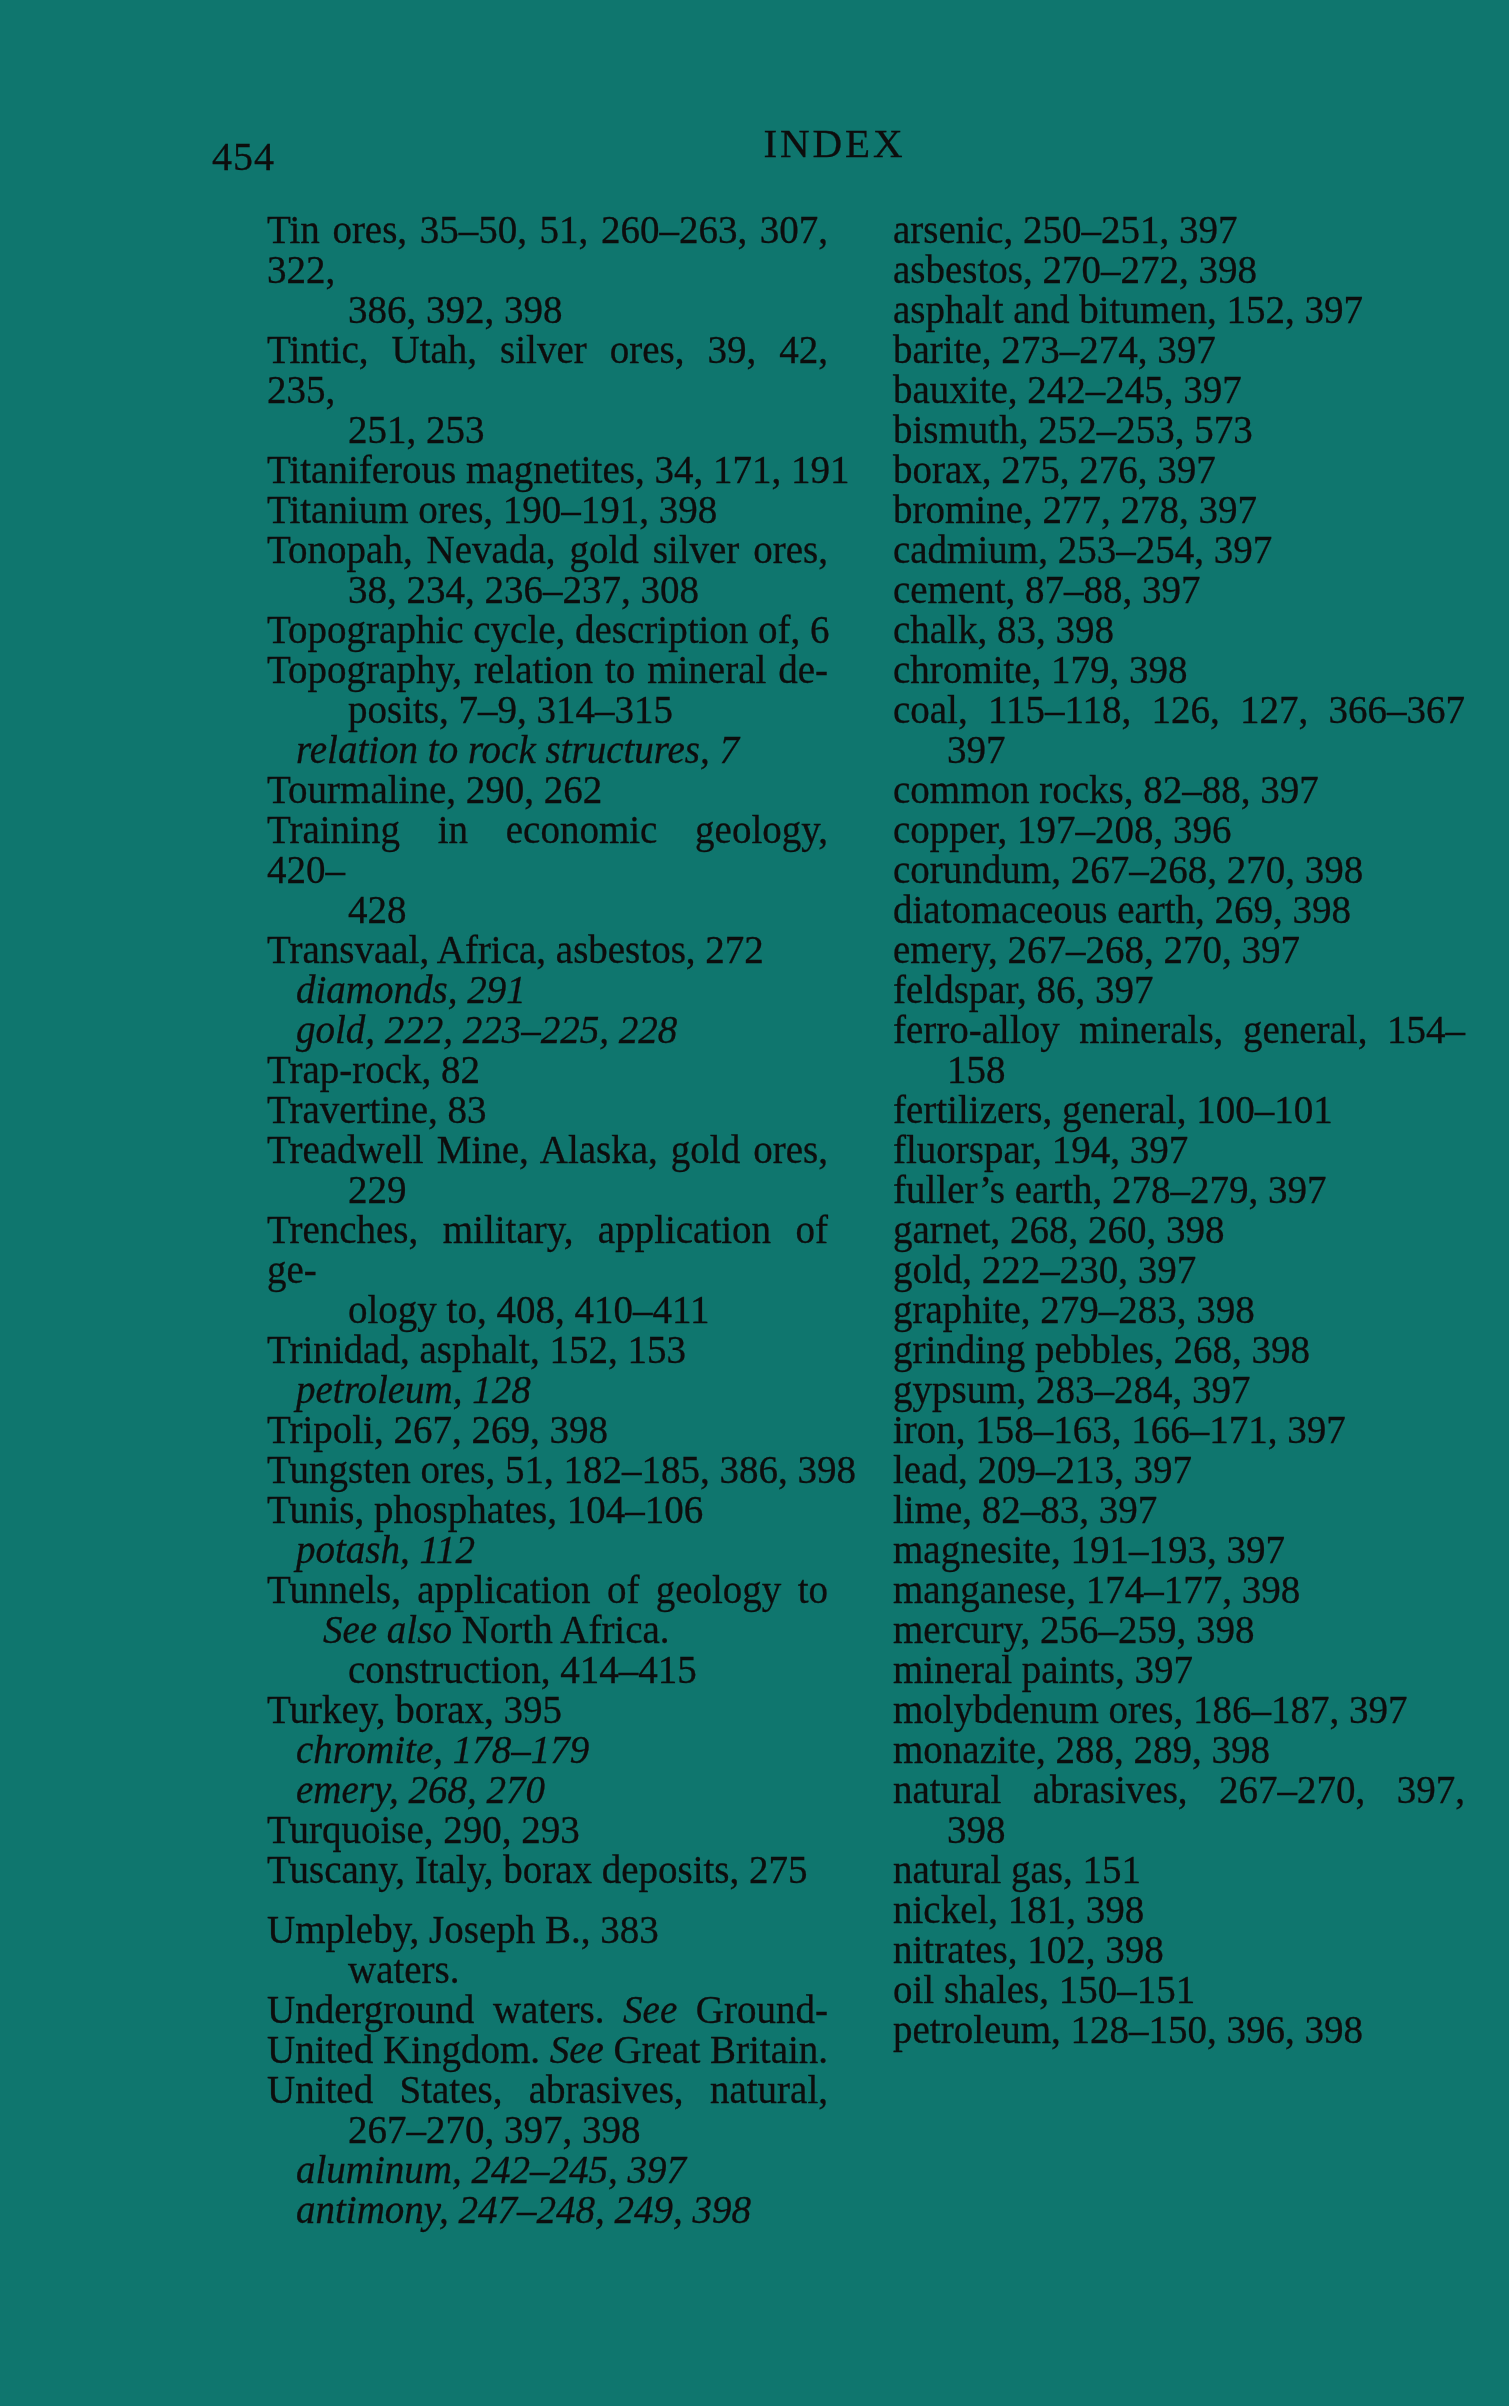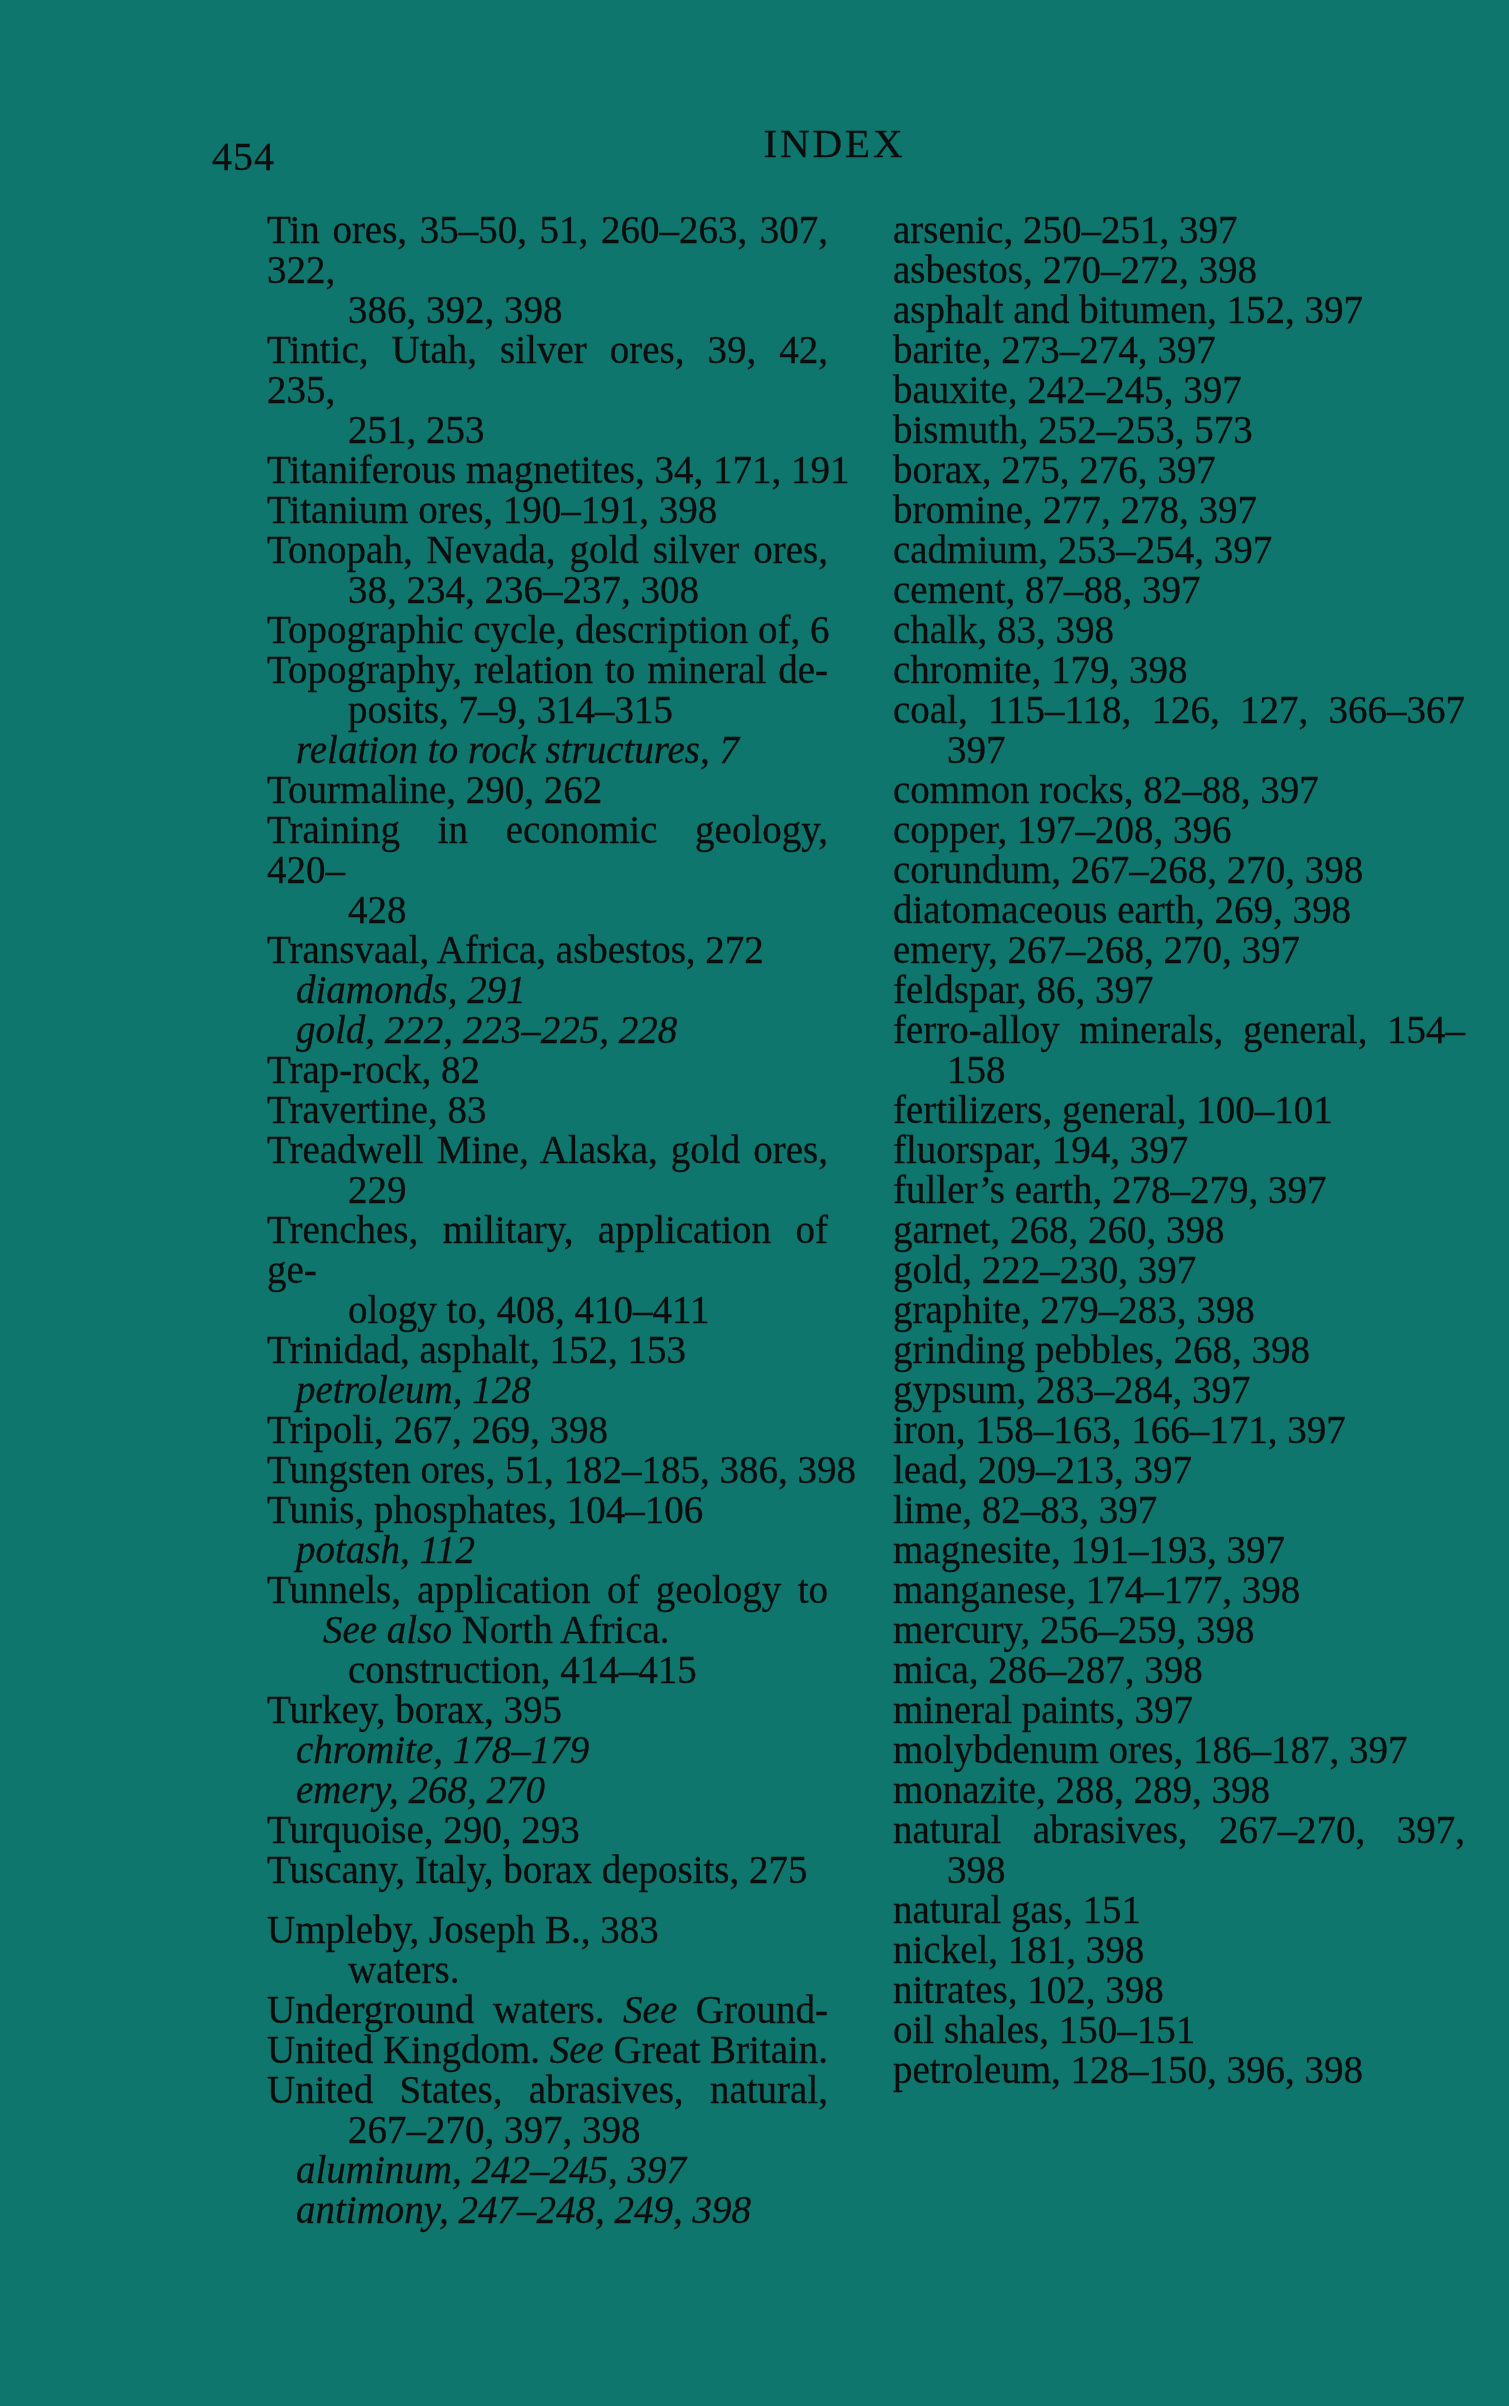--- a/index.html
+++ b/index.html
@@ -134,21 +134,20 @@
       <div class="line i0">gold, 222–230, 397</div>
       <div class="line i0">graphite, 279–283, 398</div>
       <div class="line i0">grinding pebbles, 268, 398</div>
       <div class="line i0">gypsum, 283–284, 397</div>
       <div class="line i0">iron, 158–163, 166–171, 397</div>
       <div class="line i0">lead, 209–213, 397</div>
       <div class="line i0">lime, 82–83, 397</div>
       <div class="line i0">magnesite, 191–193, 397</div>
       <div class="line i0">manganese, 174–177, 398</div>
       <div class="line i0">mercury, 256–259, 398</div>
-      <div class="line i0">mica, 286–287, 398</div>
       <div class="line i0">mineral paints, 397</div>
       <div class="line i0">molybdenum ores, 186–187, 397</div>
       <div class="line i0">monazite, 288, 289, 398</div>
       <div class="line i0 j">natural abrasives, 267–270, 397,</div>
       <div class="line i3">398</div>
       <div class="line i0">natural gas, 151</div>
       <div class="line i0">nickel, 181, 398</div>
       <div class="line i0">nitrates, 102, 398</div>
       <div class="line i0">oil shales, 150–151</div>
       <div class="line i0">petroleum, 128–150, 396, 398</div>

